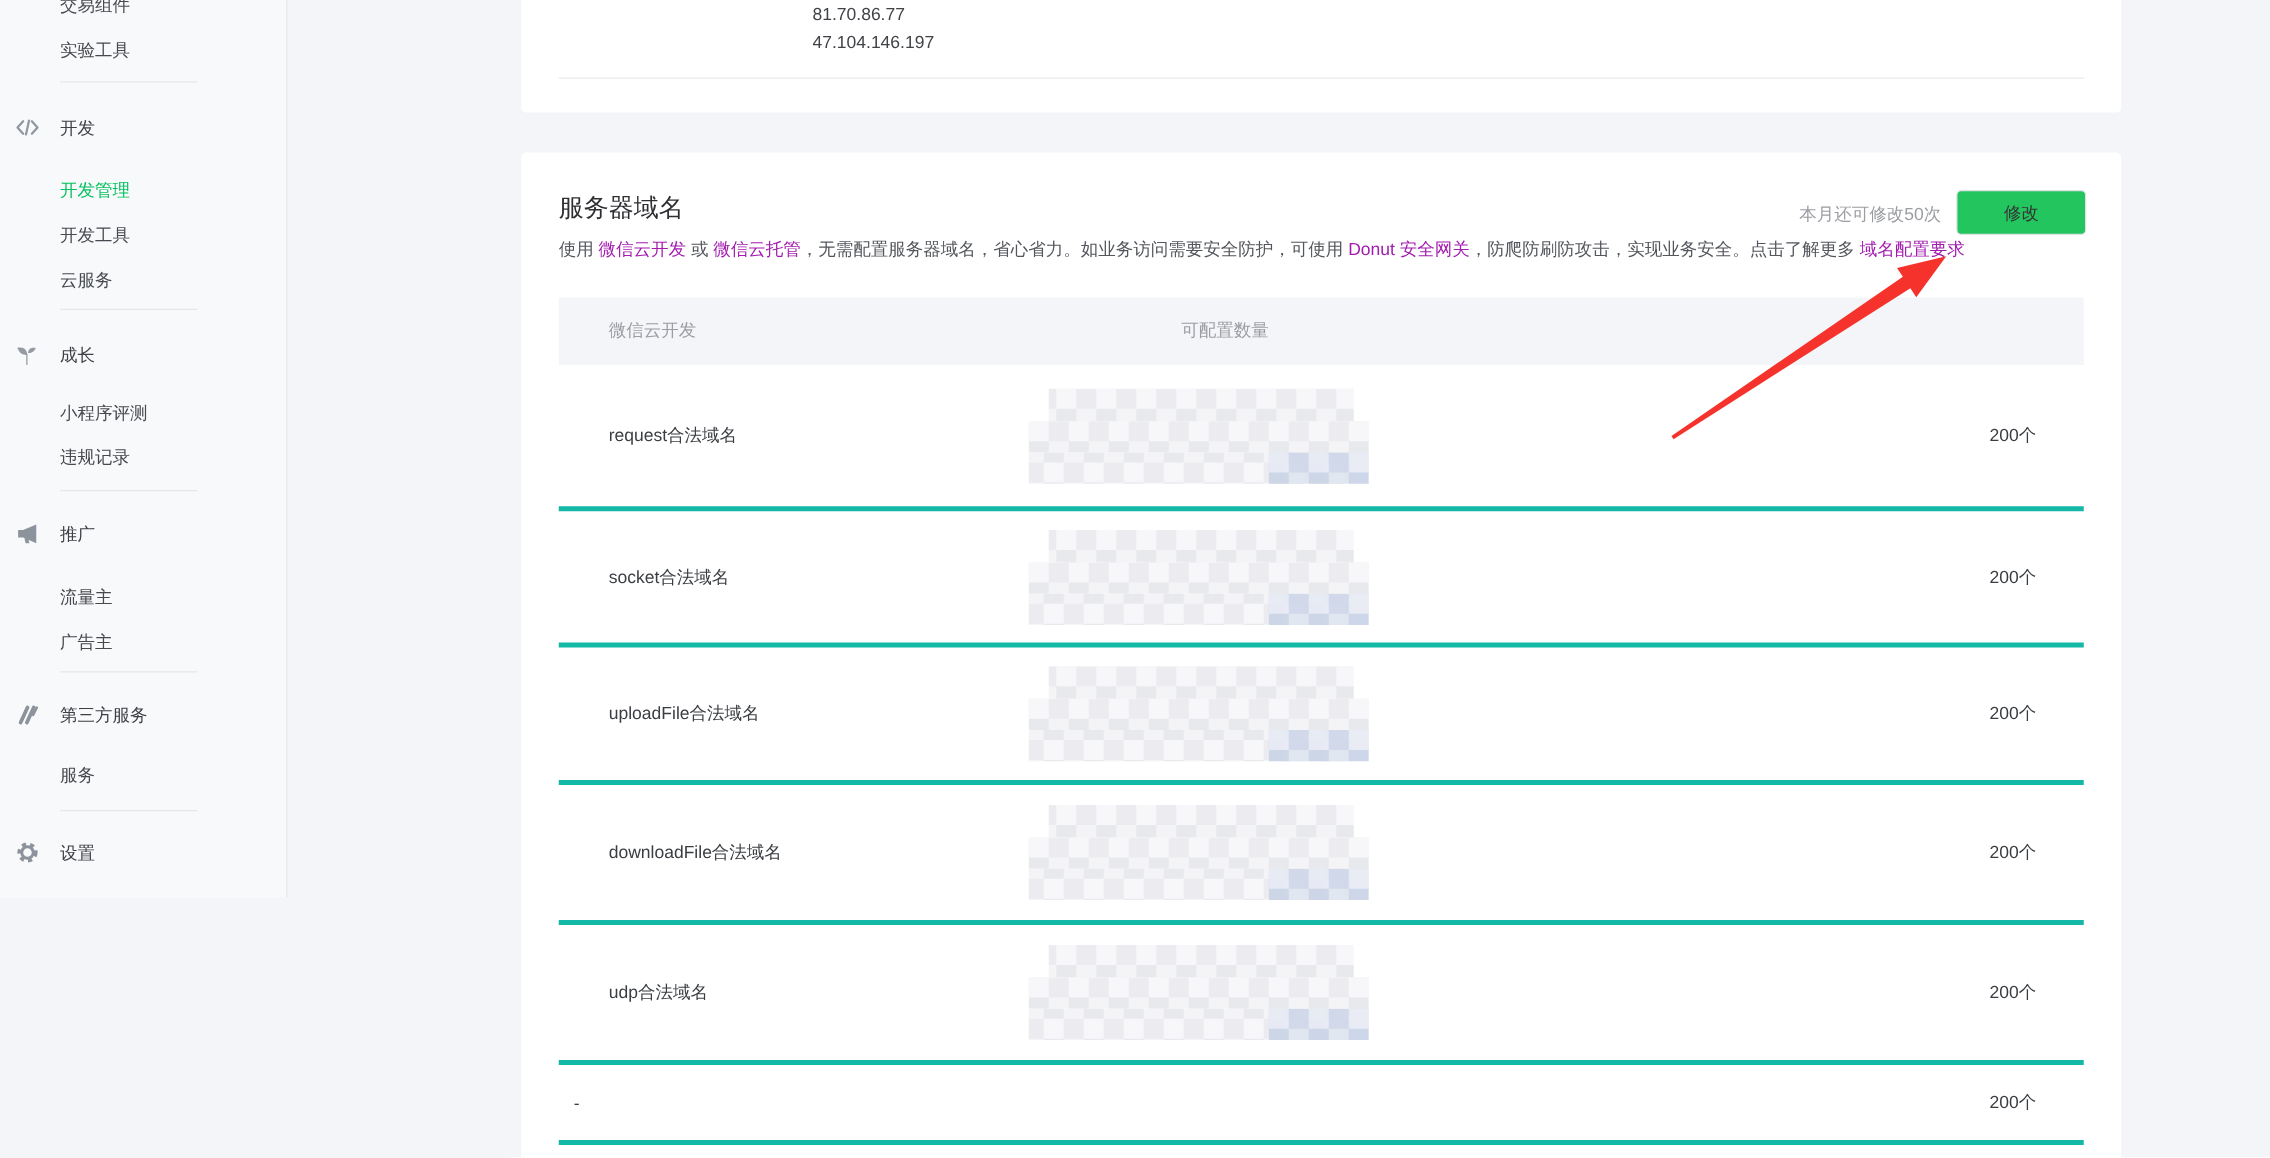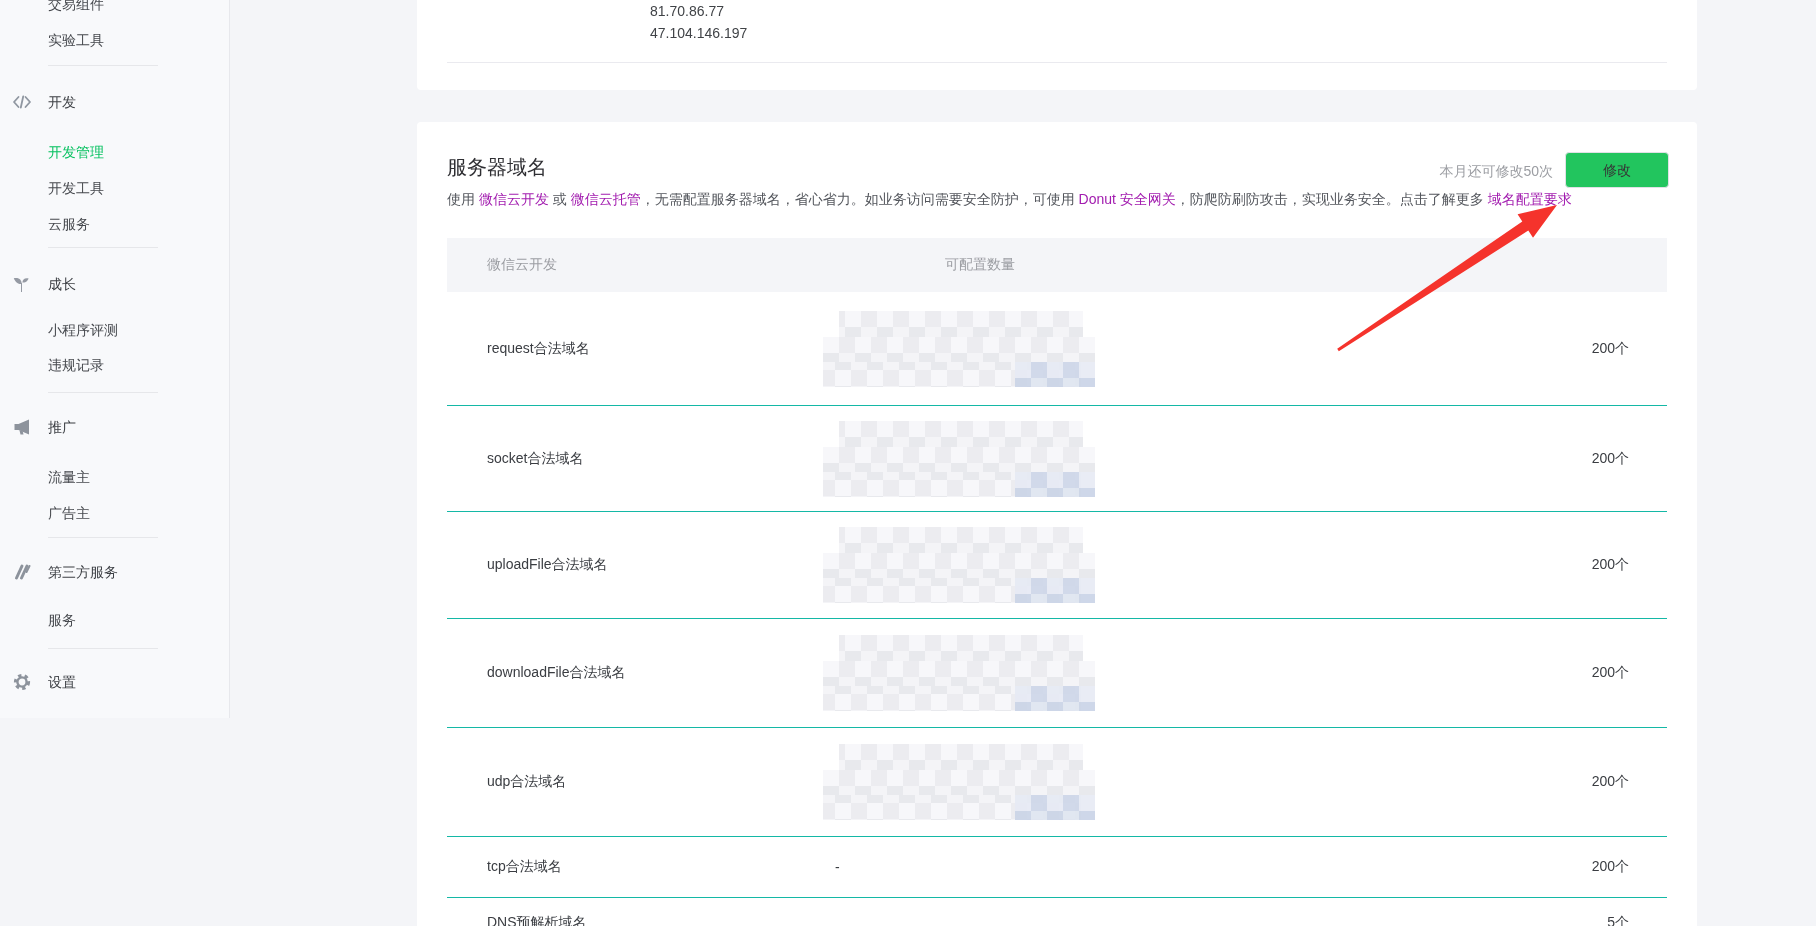--- a/index.html
+++ b/index.html
@@ -25,21 +25,21 @@
   .panel-title{position:absolute;left:30px;top:31px;font-size:20px;line-height:28px;color:#2f2f33;font-weight:400;}
   .quota-note{position:absolute;right:144px;top:38px;font-size:14px;line-height:22px;color:#9b9da2;}
   .btn-modify{position:absolute;right:28px;top:30px;width:104px;height:36px;box-sizing:border-box;
     background:#22c55e;border:1px solid #e0e1e5;border-radius:4px;font-size:14px;color:#353535;
     text-align:center;line-height:34px;cursor:pointer;}
   .desc{position:absolute;left:30px;top:66px;font-size:14px;line-height:22px;color:#53565c;white-space:nowrap;}
   .desc a{color:#a21caf;text-decoration:none;cursor:pointer;}
   
   .dom-table{position:absolute;left:30px;top:116px;width:1220px;}
   .t-head{height:54px;background:#f4f5f8;display:flex;align-items:center;font-size:14px;color:#9b9da2;}
-  .t-row{display:flex;align-items:center;border-bottom:1px solid #14b8a6;font-size:14px;color:#3a3d42;}
+  .t-row{display:flex;align-items:center;border-bottom:4px solid #14b8a6;font-size:14px;color:#3a3d42;}
   .col-config{width:336px;padding-left:40px;flex:none;}
   .col-domain{flex:1;min-width:0;}
   .col-count{width:192px;padding-right:38px;flex:none;text-align:right;}
   .t-head .col-domain{padding-left:8px;}
   .r1{height:113px;} .r2{height:105px;} .r3{height:106px;} .r4{height:108px;} .r5{height:108px;}
   .r6{height:60px;}
   .r7{height:120px;align-items:flex-start;border-bottom:none;}
   .r7 .col-config,.r7 .col-count{padding-top:16px;}
   .dash-val{padding-left:12px;}
   
@@ -202,21 +202,20 @@
             <i class="mz mz1"></i>
             <i class="mz mz2"></i>
             <i class="mz mz3"></i>
             <i class="mzb"></i>
           </div>
         </div>
       <div class="col-count">200个</div>
     </div>
 
     <div class="t-row r6">
-      <div class="col-config">tcp合法域名</div>
       <div class="col-domain"><span class="dash-val">-</span></div>
       <div class="col-count">200个</div>
     </div>
 
     <div class="t-row r7">
       <div class="col-config">DNS预解析域名</div>
       <div class="col-domain"></div>
       <div class="col-count">5个</div>
     </div>
   </div>

